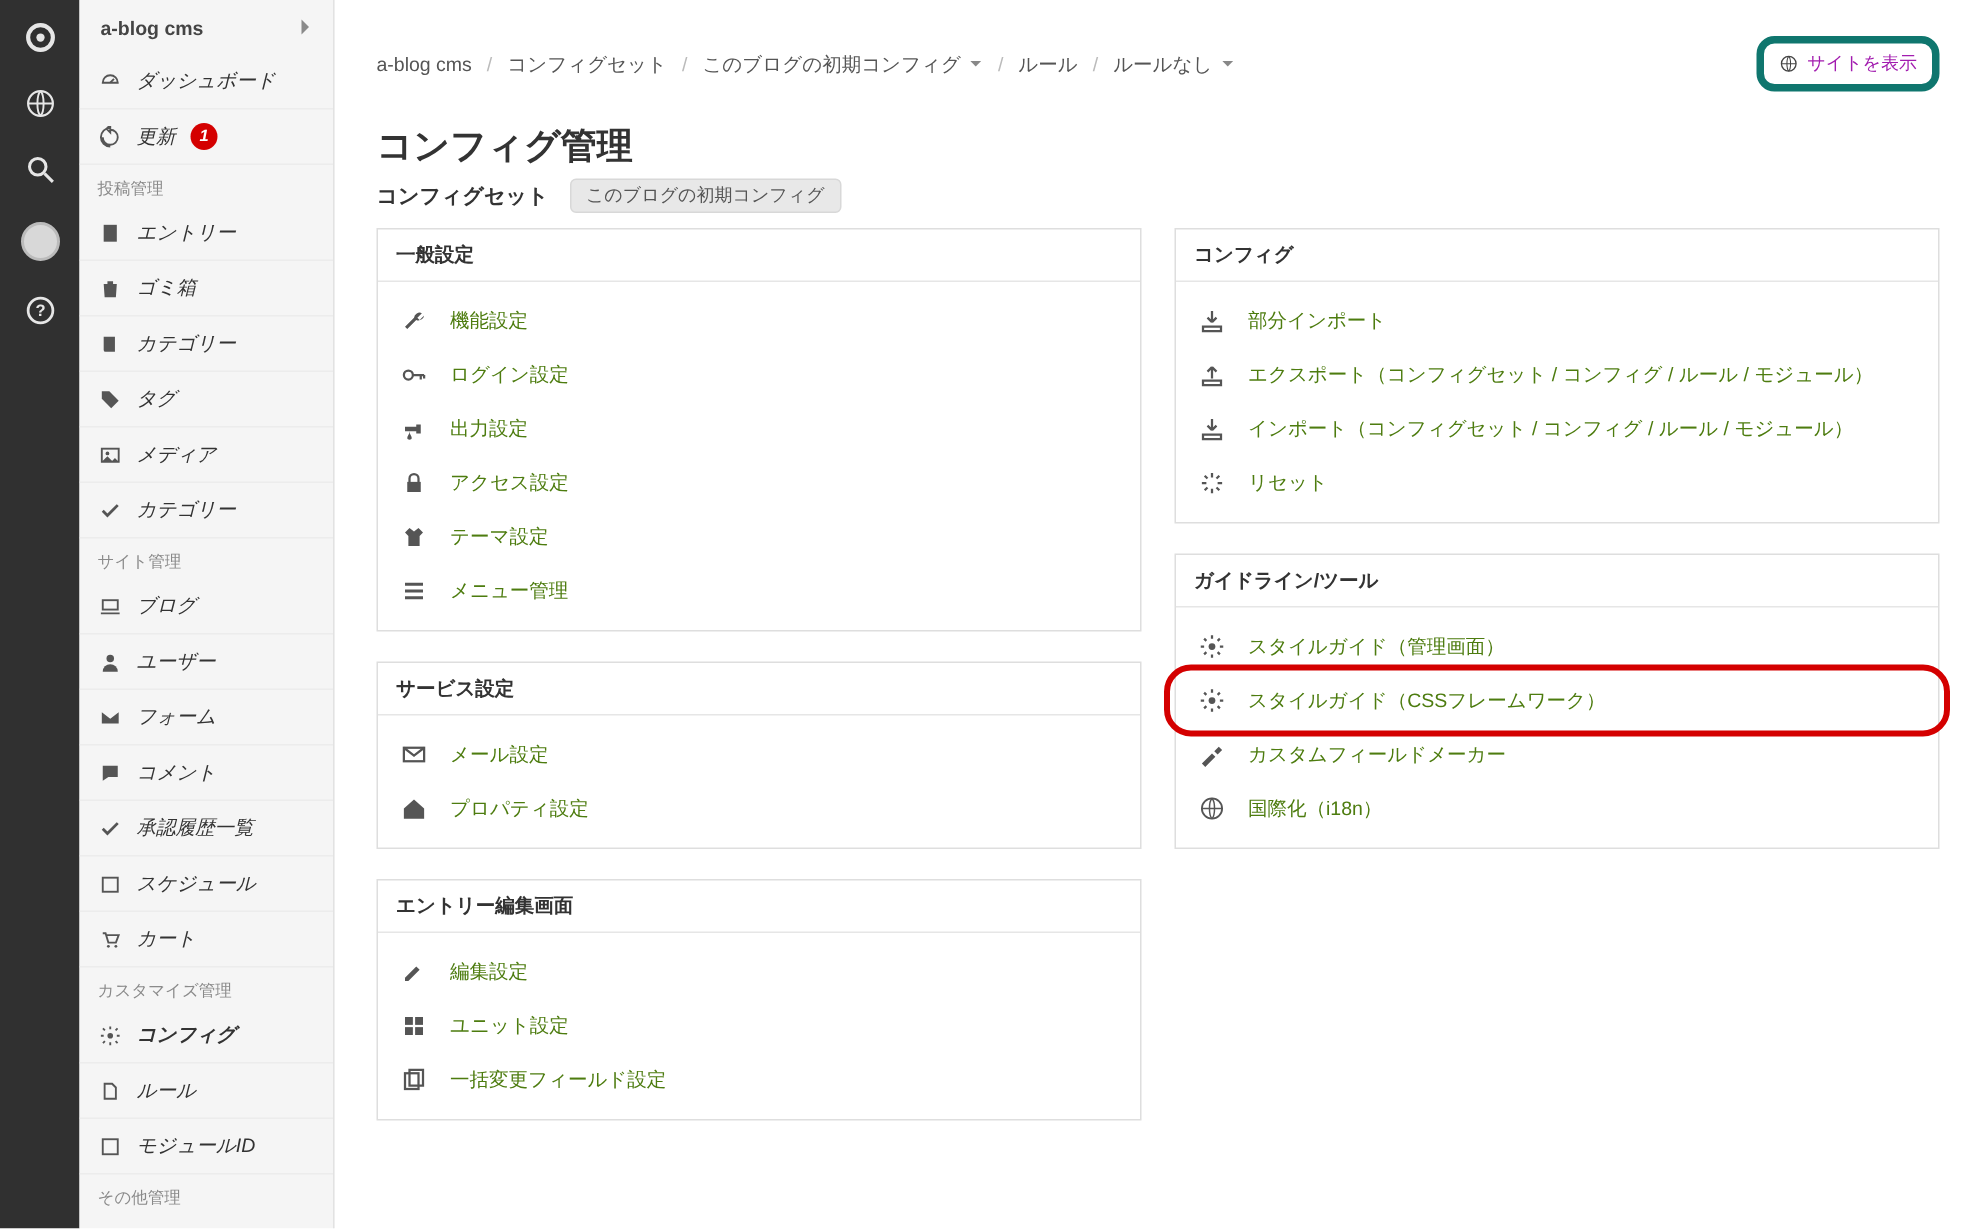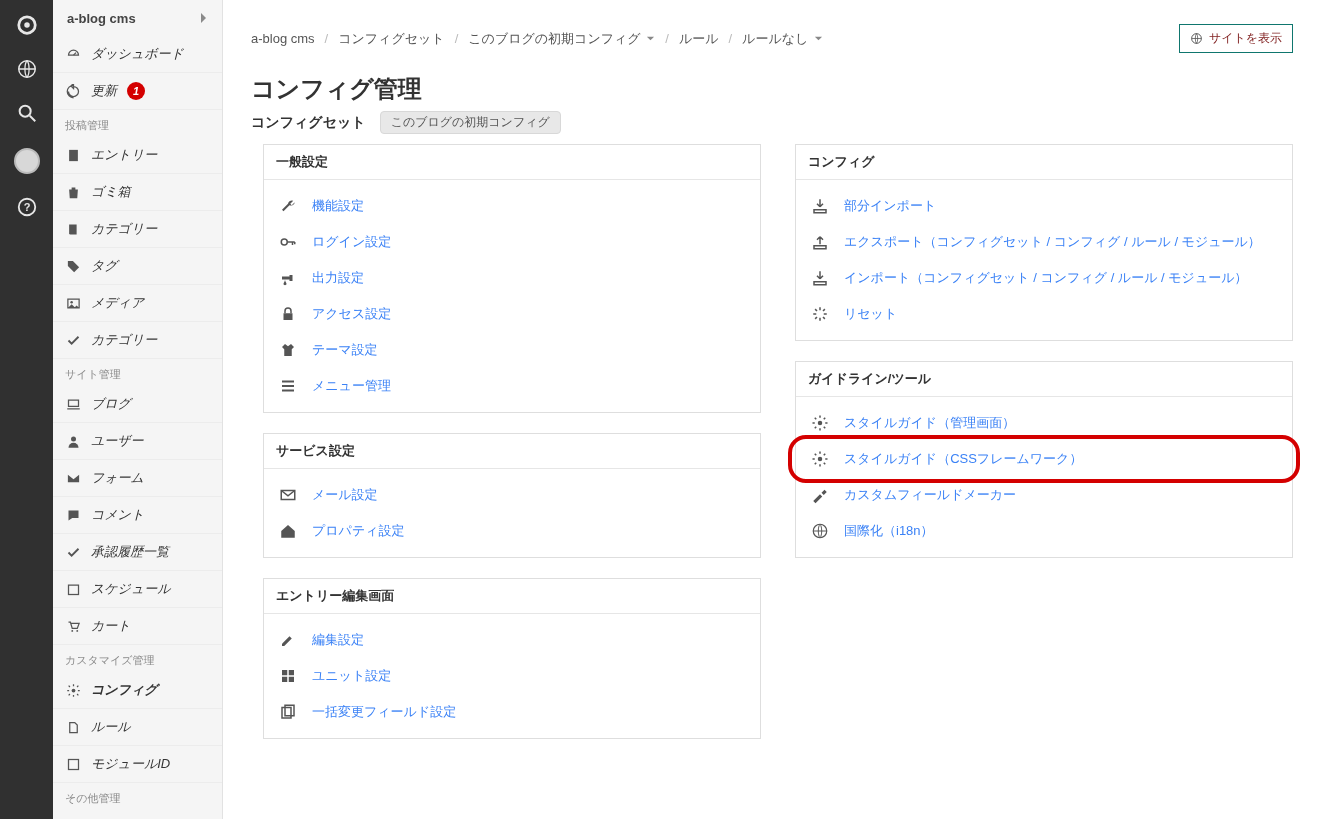--- a/index.html
+++ b/index.html
@@ -76,45 +76,45 @@
       padding: 0 28px 40px 28px;
     }
     .topbar {
       display:flex; align-items:center; justify-content:space-between;
       margin: 24px 0 20px;
     }
     .crumbs { display:flex; align-items:center; gap:10px; color:#555; font-size:13px; }
     .crumbs .sep { color:#bbb; }
     .crumbs svg { width:9px; height:9px; fill:#888; margin-left:2px; }
     .btn-view {
-      border:1px solid #0f766e; background:#fff; padding:5px 10px;
-      border-radius:0; font-size:12px; color:#7f1d1d; display:flex; gap:6px; align-items:center;
+      border:5px solid #0f766e; background:#fff; padding:5px 10px;
+      border-radius:12px; font-size:12px; color:#a21caf; display:flex; gap:6px; align-items:center;
     }
     .btn-view svg { width:13px; height:13px; fill:#444; }
 
     h1 { font-size:24px; font-weight:700; margin-bottom:6px; }
     .subrow { display:flex; align-items:center; gap:14px; margin-bottom:10px; font-size:14px; }
     .pill {
       background:#e8e8e8; border:1px solid #d8d8d8; color:#555;
       padding:2px 10px; border-radius:4px; font-size:12px;
     }
 
     .columns { display:flex; gap:22px; align-items:flex-start; }
-    .col { flex:1; display:flex; flex-direction:column; gap:20px;margin-left:12px; }
+    .col { flex:1; display:flex; flex-direction:column; gap:20px; }
 
     .panel { border:1px solid #dedede; }
     .panel-header { padding:8px 12px; border-bottom:1px solid #e6e6e6; font-weight:700; font-size:13px; }
     .panel-body { padding:8px 0; }
     .row {
       display:flex; align-items:center; gap:14px;
       padding:8px 14px;
     }
     .row .row-icon { width:20px; height:20px; display:flex; align-items:center; justify-content:center; }
     .row .row-icon svg { width:18px; height:18px; fill:#555; }
-    .row a { color:#3b82f6; text-decoration:none; font-size:13px;text-align:center; }
+    .row a { color:#4d7c0f; text-decoration:none; font-size:13px;text-align:center; }
 
     
     .highlight-ring {
       position:relative;
     }
     .highlight-ring::after{
       content:""; position:absolute; inset:-6px -8px;
       border:4px solid #d40000; border-radius:18px;
     }
   </style>

